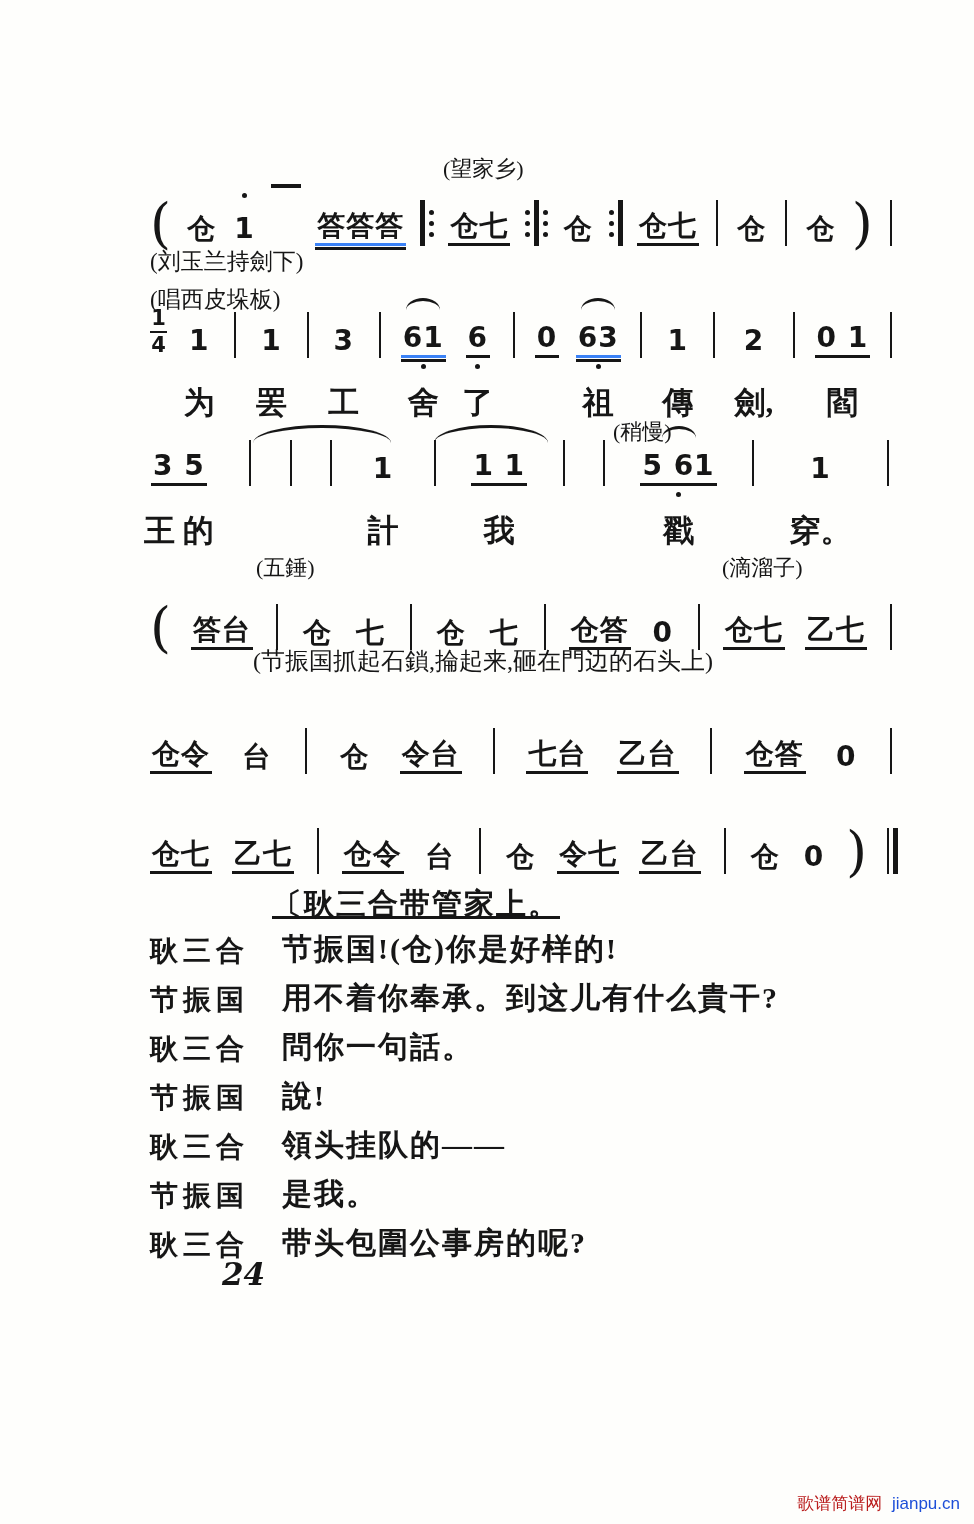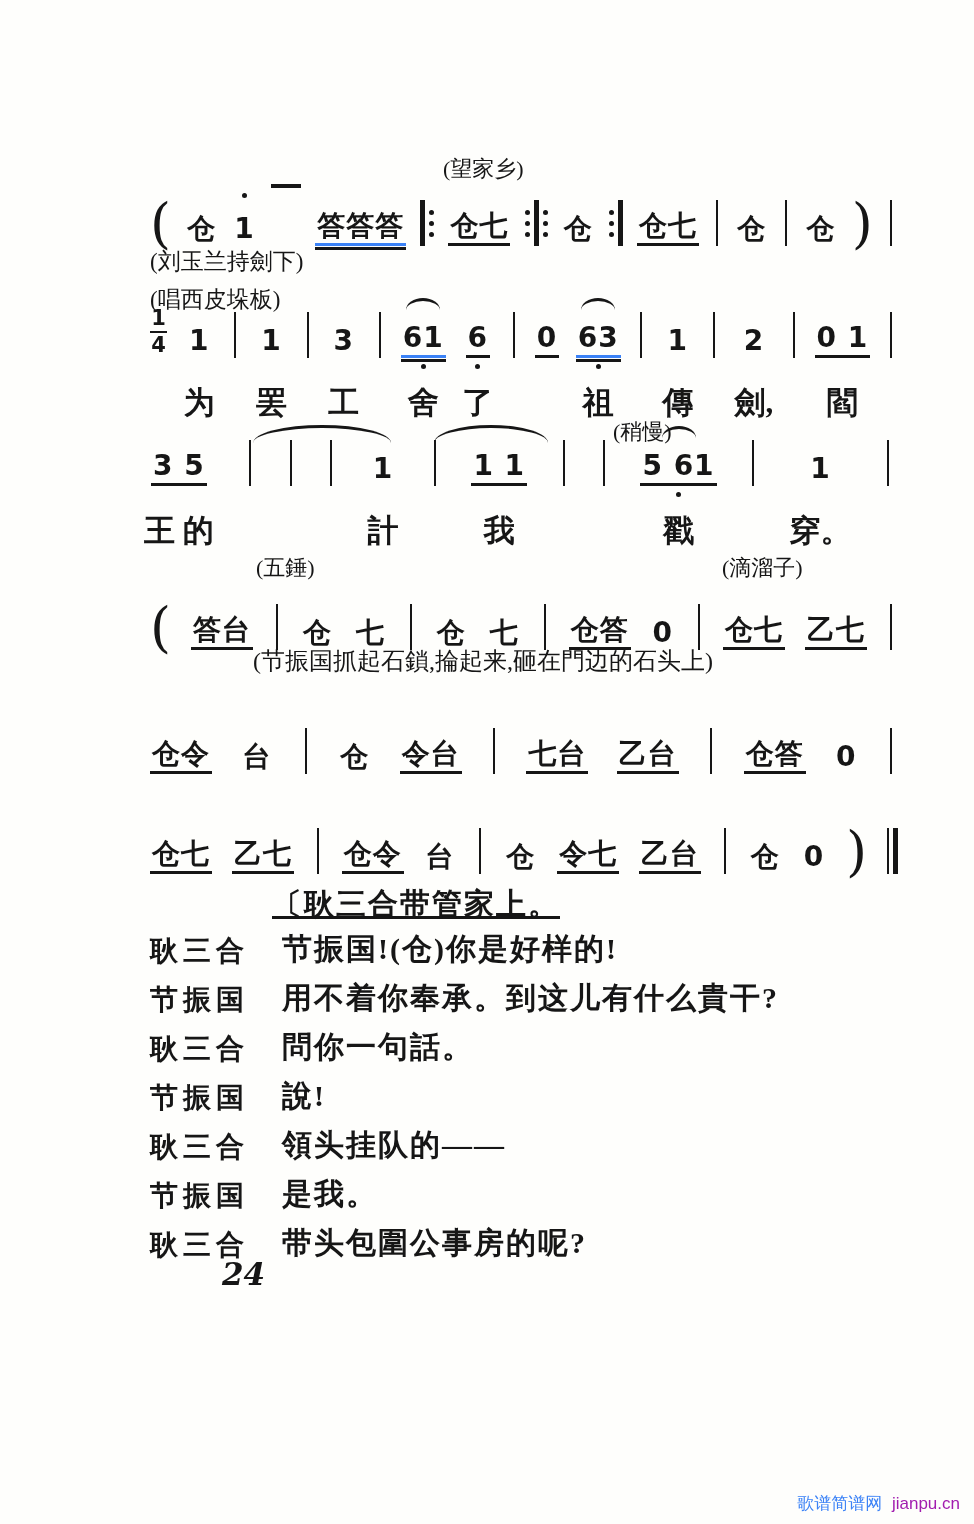--- a/index.html
+++ b/index.html
@@ -42,22 +42,22 @@
   .stage{font-size:30px;font-weight:700;letter-spacing:2px;margin:0 0 14px 122px;height:36px;text-decoration:underline;}
   .drow{display:flex;align-items:flex-end;margin-bottom:13px;height:36px;}
   .spk{width:132px;flex:none;font-family:"DejaVu Sans",sans-serif;font-weight:700;
        font-size:28px;letter-spacing:5px;}
   .dtx{font-size:30px;font-weight:700;letter-spacing:2px;white-space:nowrap;}
   
   .pagenum{position:absolute;top:1256px;left:190px;font-family:"DejaVu Serif",serif;
        font-style:italic;font-weight:700;font-size:31px;margin-left:32px;}
   .wm{position:absolute;top:1492px;right:14px;font-size:17px;
       font-family:"Liberation Sans",sans-serif;white-space:nowrap;}
-  .wm .site{color:#3b82f6;}
-  .wm .dom{color:#a21caf;margin-left:5px;}
+  .wm .site{color:#b91c1c;}
+  .wm .dom{color:#1d4ed8;margin-left:5px;}
 </style>
 </head>
 <body>
 
 <div class="page">
   <div id="captions">
       <div class="caption" style="left: 443px; top: 154px; font-size: 22px;">(望家乡)</div>
       <div class="caption" style="left: 150px; top: 246px; font-size: 23px;">(刘玉兰持劍下)</div>
       <div class="caption" style="left: 150px; top: 284px; font-size: 23px;">(唱西皮垛板)</div>
       <div class="caption" style="left: 613px; top: 417px; font-size: 22px;">(稍慢)</div>

